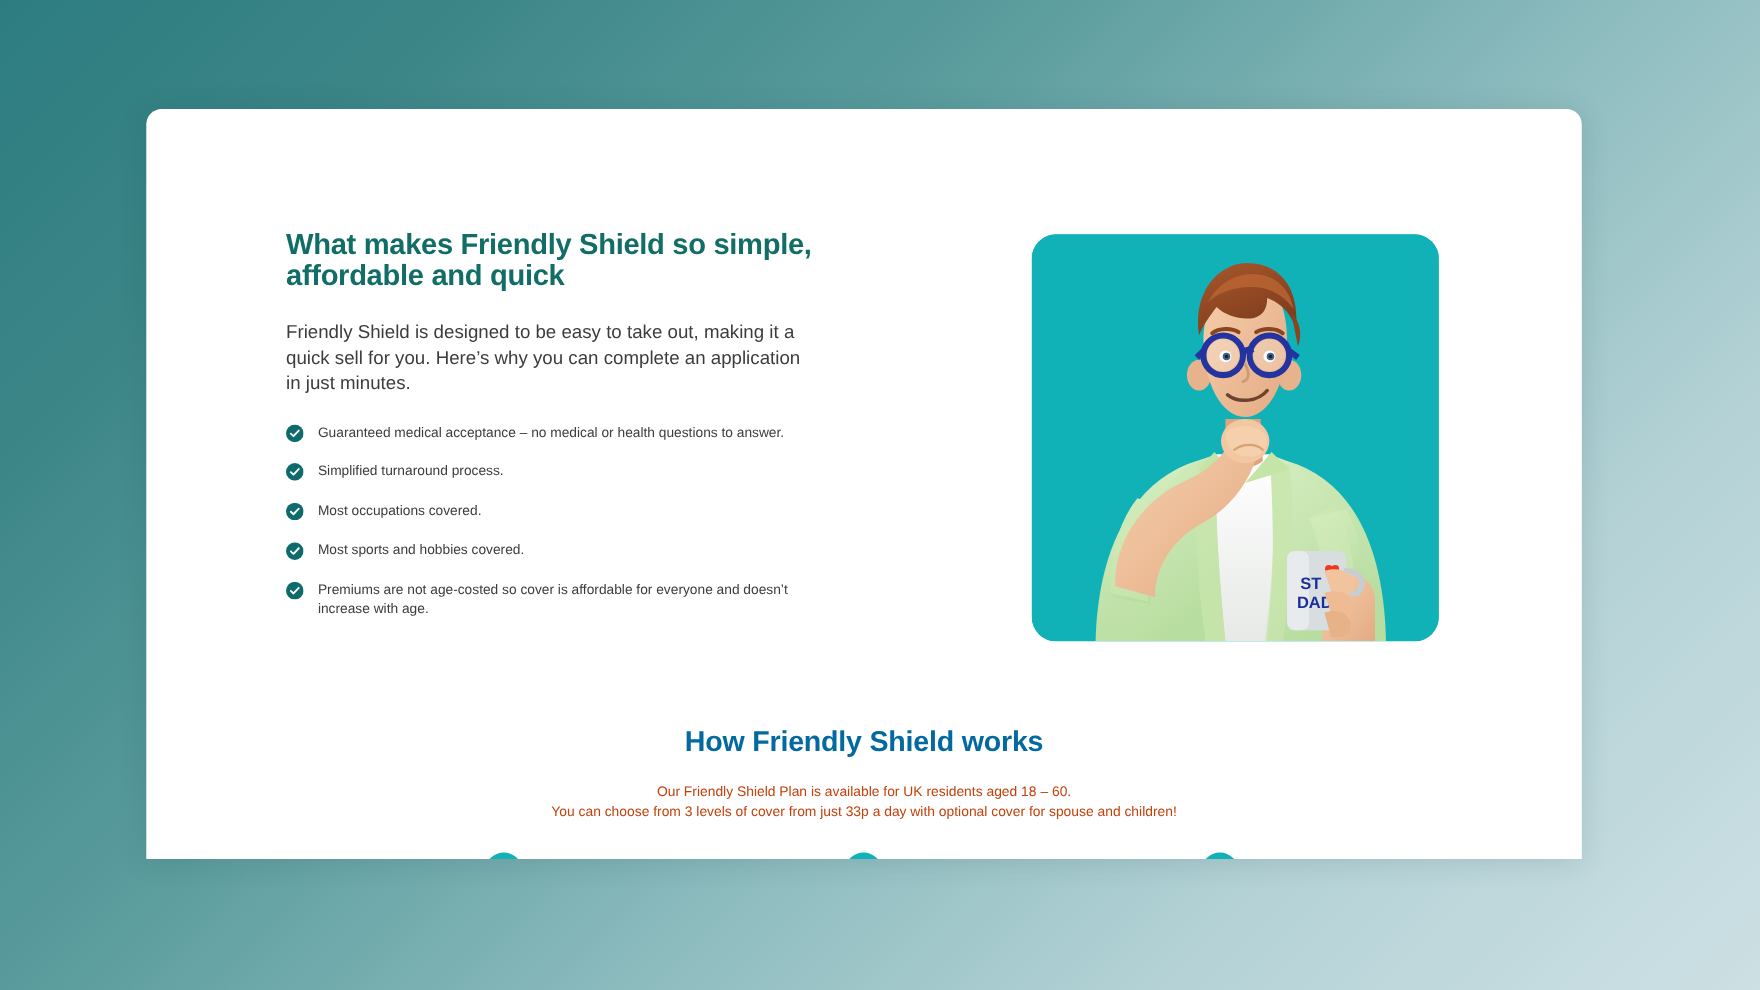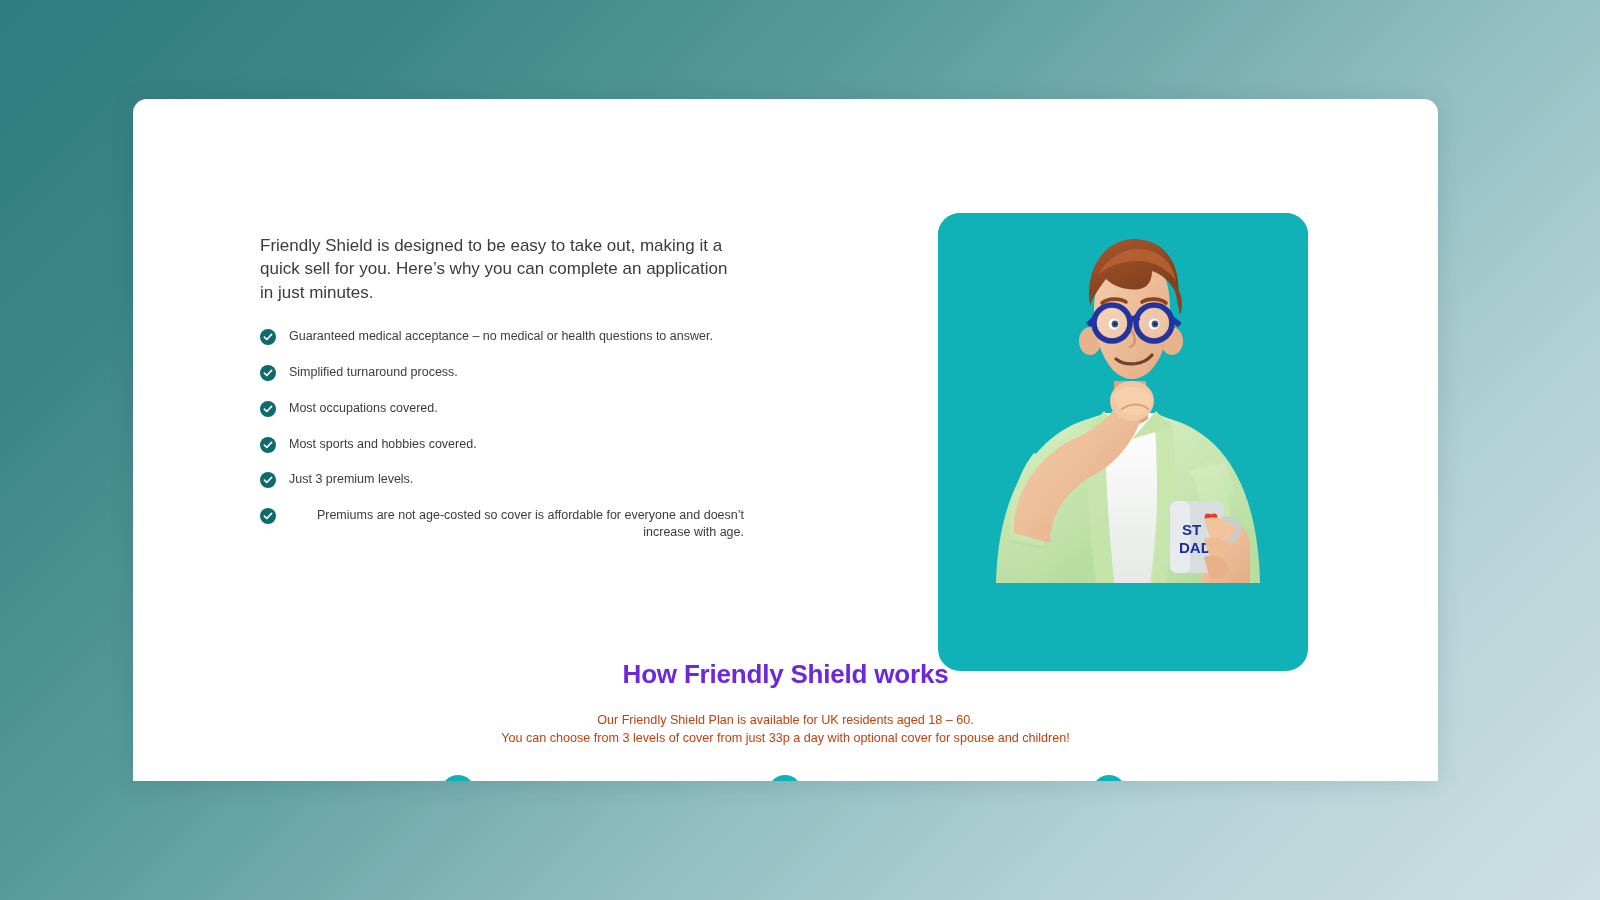--- a/index.html
+++ b/index.html
@@ -70,21 +70,20 @@
   
   .benefit-list {
     margin-top: 24px;
     list-style: none;
   }
 
   .benefit-item {
     display: flex;
     align-items: flex-start;
     margin-bottom: 18.5px;
-    text-align: right;
   }
 
   .tick-icon {
     flex: 0 0 auto;
     width: 16px;
     height: 16px;
     margin-right: 13px;
     margin-top: 1px;
   }
 
@@ -96,39 +95,39 @@
     line-height: 1.38;
     max-width: 455px;
   }
 
   
   .hero-figure {
     position: absolute;
     left: 805px;
     top: 114px;
     width: 370px;
-    height: 458px;
+    height: 370px;
     background: #10b2b8;
     border-radius: 22px;
     overflow: hidden;
   }
 
   .hero-figure svg { display: block; }
 
   
   .works-section {
     position: absolute;
     left: 0;
     top: 560px;
     width: 100%;
     text-align: center;
   }
 
   .works-title {
-    color: #6d28d9;
+    color: #0369a1;
     font-size: 26px;
     font-weight: bold;
     letter-spacing: -0.2px;
   }
 
   .works-sub {
     margin-top: 22px;
     color: #c2410c;
     font-size: 12.6px;
     line-height: 1.42;
@@ -154,20 +153,21 @@
 </style>
 </head>
 <body>
 
 <div class="page-card">
 
   <div class="hero-row">
 
     <div class="copy-col">
 
+      <h1 class="headline">What makes Friendly Shield so simple, affordable and quick</h1>
 
       <p class="intro">Friendly Shield is designed to be easy to take out, making it a quick sell for you. Here’s why you can complete an application in just minutes.</p>
 
       <ul class="benefit-list">
 
         <li class="benefit-item">
           <span class="tick-icon">
             <svg width="16" height="16" viewBox="0 0 16 16">
               <circle cx="8" cy="8" r="8" fill="#0f6b6b"></circle>
               <path d="M4.4 8.2 L6.8 10.5 L11.6 5.4" fill="none" stroke="#ffffff" stroke-width="1.7" stroke-linecap="round" stroke-linejoin="round"></path>
@@ -199,29 +199,20 @@
         <li class="benefit-item">
           <span class="tick-icon">
             <svg width="16" height="16" viewBox="0 0 16 16">
               <circle cx="8" cy="8" r="8" fill="#0f6b6b"></circle>
               <path d="M4.4 8.2 L6.8 10.5 L11.6 5.4" fill="none" stroke="#ffffff" stroke-width="1.7" stroke-linecap="round" stroke-linejoin="round"></path>
             </svg>
           </span>
           <span class="benefit-text">Most sports and hobbies covered.</span>
         </li>
 
-        <li class="benefit-item">
-          <span class="tick-icon">
-            <svg width="16" height="16" viewBox="0 0 16 16">
-              <circle cx="8" cy="8" r="8" fill="#0f6b6b"></circle>
-              <path d="M4.4 8.2 L6.8 10.5 L11.6 5.4" fill="none" stroke="#ffffff" stroke-width="1.7" stroke-linecap="round" stroke-linejoin="round"></path>
-            </svg>
-          </span>
-          <span class="benefit-text">Just 3 premium levels.</span>
-        </li>
 
         <li class="benefit-item">
           <span class="tick-icon">
             <svg width="16" height="16" viewBox="0 0 16 16">
               <circle cx="8" cy="8" r="8" fill="#0f6b6b"></circle>
               <path d="M4.4 8.2 L6.8 10.5 L11.6 5.4" fill="none" stroke="#ffffff" stroke-width="1.7" stroke-linecap="round" stroke-linejoin="round"></path>
             </svg>
           </span>
           <span class="benefit-text">Premiums are not age-costed so cover is affordable for everyone and doesn’t increase with age.</span>
         </li>

